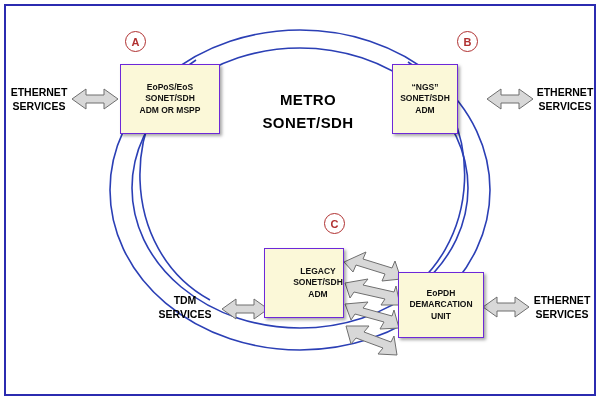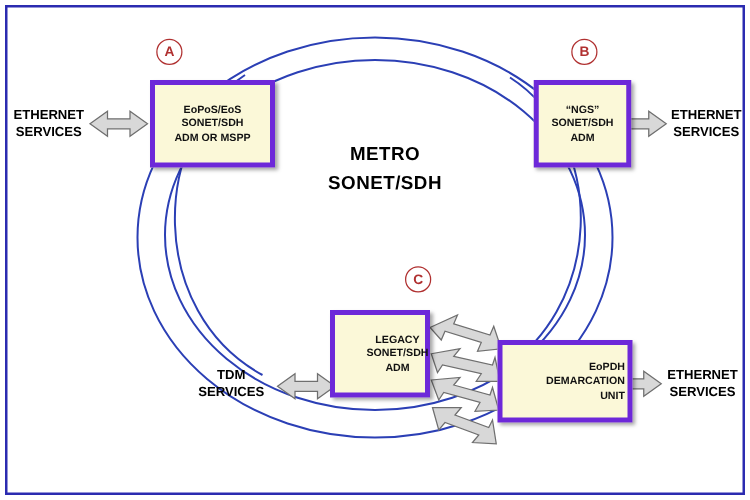--- a/index.html
+++ b/index.html
@@ -30,21 +30,21 @@
     left: 0;
     top: 0;
     width: 600px;
     height: 400px;
     pointer-events: none;
   }
   .node {
     position: absolute;
     box-sizing: border-box;
     background: #fbf8d8;
-    border: 4px solid #6d28d9;
+    border: 1px solid #6d28d9;
     box-shadow: 2px 2px 3px rgba(0,0,0,0.35);
     display: flex;
     flex-direction: column;
     align-items: center;
     justify-content: center;
     font-size: 8.5px;
     font-weight: bold;
     color: #111111;
     line-height: 1.35;
     text-align: center;
@@ -136,43 +136,43 @@
       </g>
     </g>
   </svg>
 
   <div class="node" style="left:120px; top:64px; width:100px; height:70px;">
     <span>EoPoS/EoS</span>
     <span>SONET/SDH</span>
     <span>ADM OR MSPP</span>
   </div>
 
-  <div class="node" style="left:427px; top:64px; width:78px; height:70px;">
+  <div class="node" style="left:392px; top:64px; width:66px; height:70px;">
     <span>“NGS”</span>
     <span>SONET/SDH</span>
     <span>ADM</span>
   </div>
 
   <div class="node" style="left:264px; top:248px; width:80px; height:70px;padding-left:30px;">
     <span>LEGACY</span>
     <span>SONET/SDH</span>
     <span>ADM</span>
   </div>
 
-  <div class="node" style="left:398px; top:272px; width:108px; height:66px;align-items:flex-end;">
+  <div class="node" style="left:398px; top:272px; width:86px; height:66px;">
     <span>EoPDH</span>
     <span>DEMARCATION</span>
     <span>UNIT</span>
   </div>
 
   <div class="tag" style="left:125px; top:31px;">A</div>
   <div class="tag" style="left:457px; top:31px;">B</div>
   <div class="tag" style="left:324px; top:213px;">C</div>
 
-  <div class="center-label" style="left:248px; top:112px; width:120px;">
+  <div class="center-label" style="left:248px; top:88px; width:120px;">
     <div>METRO</div>
     <div>SONET/SDH</div>
   </div>
 
   <div class="label" style="left:6px; top:86px; width:66px;">
     <div>ETHERNET</div>
     <div>SERVICES</div>
   </div>
 
   <div class="label" style="left:532px; top:86px; width:66px;">

